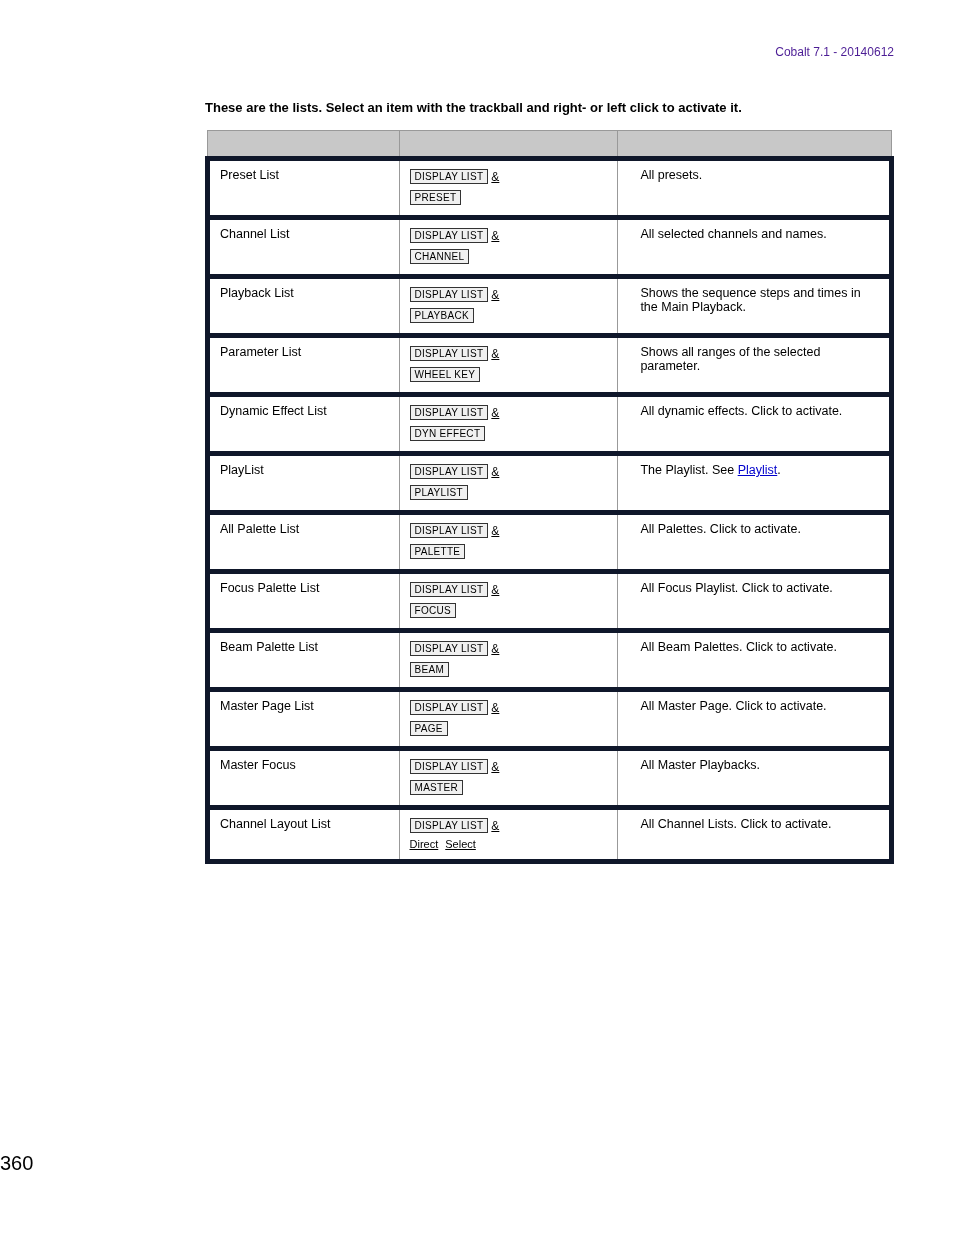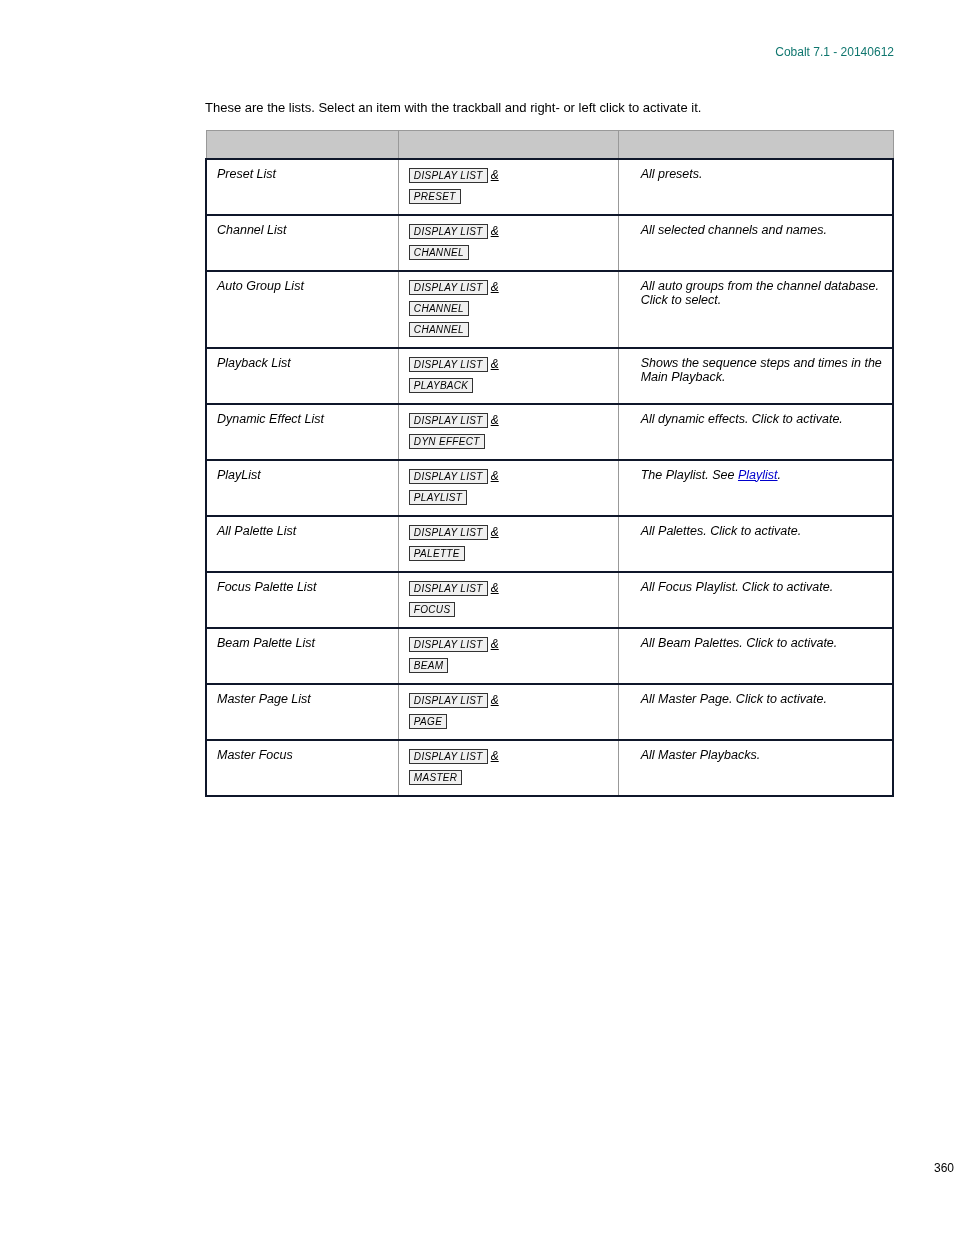--- a/index.html
+++ b/index.html
@@ -10,28 +10,29 @@
       color: #000000;
       width: 954px;
       min-height: 1235px;
       position: relative;
     }
     .page-header {
       position: absolute;
       top: 45px;
       right: 60px;
       font-size: 12px;
-      color: #0f766e;
+      color: #4c1d95;
     }
     .intro-text {
       position: absolute;
       top: 100px;
       left: 205px;
       right: 60px;
       font-size: 13px;
+      font-weight: bold;
     }
     .main-table-wrapper {
       position: absolute;
       top: 130px;
       left: 205px;
       right: 60px;
     }
     table {
       width: 100%;
       border-collapse: collapse;
@@ -40,22 +41,21 @@
     table thead tr {
       background-color: #c8c8c8;
     }
     table thead th {
       border: 1px solid #999;
       padding: 8px 10px;
       font-weight: normal;
       height: 28px;
     }
     table tbody tr {
-      border: 2px solid #0f172a;
-      font-style: italic;
+      border: 5px solid #0f172a;
     }
     table tbody td {
       border: 1px solid #999;
       padding: 7px 10px;
       vertical-align: top;
     }
     .key-btn {
       display: inline-block;
       border: 1px solid #333;
       padding: 1px 4px;
@@ -91,22 +91,22 @@
     }
     .direct-select-line {
       font-size: 11px;
       text-decoration: underline;
     }
     .page-number {
       position: absolute;
       bottom: 60px;
       left: 0;
       right: 0;
-      text-align: right;
-      font-size: 12px;
+      text-align: left;
+      font-size: 20px;
     }
   </style>
 </head>
 <body>
 
 <div class="page-header">Cobalt 7.1 - 20140612</div>
 
 <div class="intro-text">These are the lists. Select an item with the trackball and right- or left click to activate it.</div>
 
 <div class="main-table-wrapper">
@@ -143,53 +143,50 @@
                 <span class="ampersand">&amp;</span>
               </div>
               <div class="key-row">
                 <span class="key-btn">CHANNEL</span>
               </div>
             </div>
           </td>
           <td class="col3">All selected channels and names.</td>
         </tr>
         <tr>
-          <td class="col1">Auto Group List</td>
-          <td class="col2">
-            <div class="key-stack">
-              <div class="key-row">
-                <span class="key-btn">DISPLAY LIST</span>
-                <span class="ampersand">&amp;</span>
-              </div>
-              <div class="key-row">
-                <span class="key-btn">CHANNEL</span>
-              </div>
-              <div class="key-row">
-                <span class="key-btn">CHANNEL</span>
-              </div>
-            </div>
-          </td>
-          <td class="col3">All auto groups from the channel database. Click to select.</td>
-        </tr>
-        <tr>
           <td class="col1">Playback List</td>
           <td class="col2">
             <div class="key-stack">
               <div class="key-row">
                 <span class="key-btn">DISPLAY LIST</span>
                 <span class="ampersand">&amp;</span>
               </div>
               <div class="key-row">
                 <span class="key-btn">PLAYBACK</span>
               </div>
             </div>
           </td>
           <td class="col3">Shows the sequence steps and times in the Main Playback.</td>
         </tr>
         <tr>
+          <td class="col1">Parameter List</td>
+          <td class="col2">
+            <div class="key-stack">
+              <div class="key-row">
+                <span class="key-btn">DISPLAY LIST</span>
+                <span class="ampersand">&amp;</span>
+              </div>
+              <div class="key-row">
+                <span class="key-btn">WHEEL KEY</span>
+              </div>
+            </div>
+          </td>
+          <td class="col3">Shows all ranges of the selected parameter.</td>
+        </tr>
+        <tr>
           <td class="col1">Dynamic Effect List</td>
           <td class="col2">
             <div class="key-stack">
               <div class="key-row">
                 <span class="key-btn">DISPLAY LIST</span>
                 <span class="ampersand">&amp;</span>
               </div>
               <div class="key-row">
                 <span class="key-btn">DYN EFFECT</span>
               </div>
@@ -279,18 +276,34 @@
               <div class="key-row">
                 <span class="key-btn">DISPLAY LIST</span>
                 <span class="ampersand">&amp;</span>
               </div>
               <div class="key-row">
                 <span class="key-btn">MASTER</span>
               </div>
             </div>
           </td>
           <td class="col3">All Master Playbacks.</td>
+        </tr>
+        <tr>
+          <td class="col1">Channel Layout List</td>
+          <td class="col2">
+            <div class="key-stack">
+              <div class="key-row">
+                <span class="key-btn">DISPLAY LIST</span>
+                <span class="ampersand">&amp;</span>
+              </div>
+              <div class="key-row">
+                <span class="direct-select-line">Direct</span>
+                <span class="direct-select-line" style="margin-left: 4px;">Select</span>
+              </div>
+            </div>
+          </td>
+          <td class="col3">All Channel Lists. Click to activate.</td>
         </tr>
       </tbody>
   </table>
 </div>
 
 <div class="page-number">360</div>
 
 </body></html>

